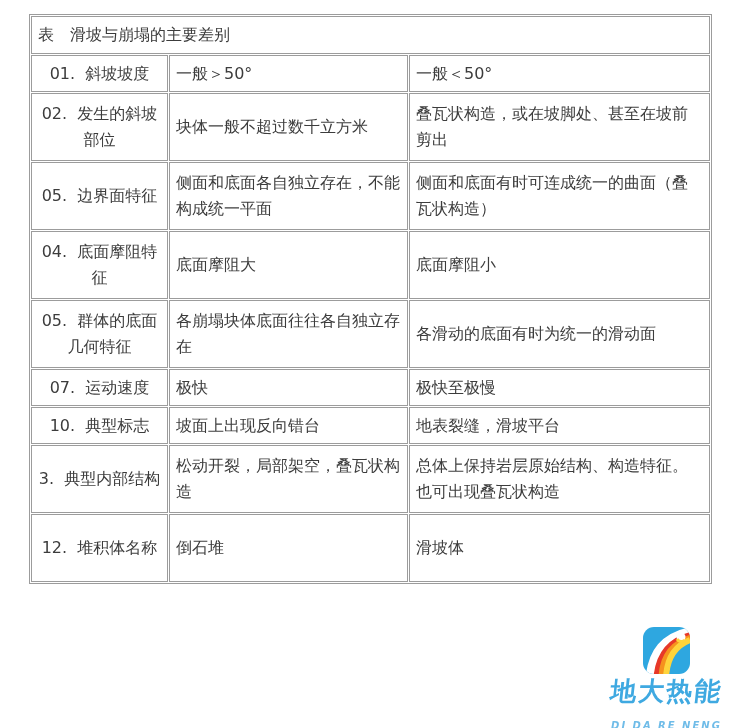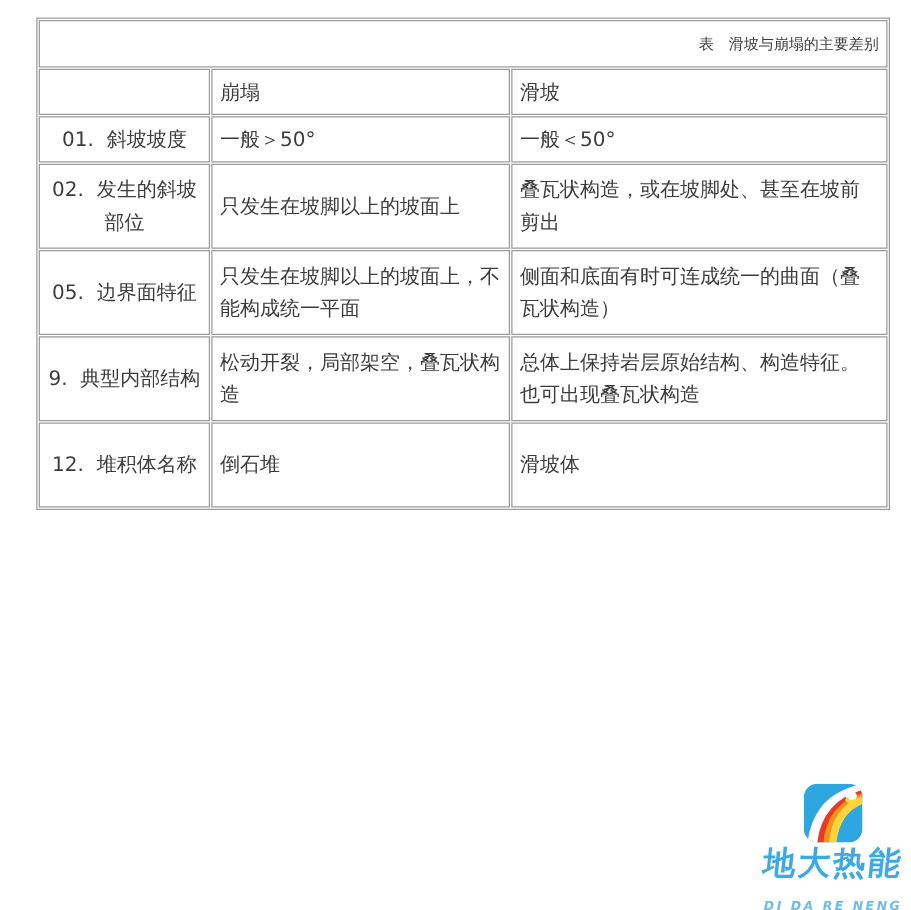--- a/index.html
+++ b/index.html
@@ -19,21 +19,21 @@
     font-size:16px;
   }
   table.cmp td{
     border:1px solid #9c9c9c;
     padding:2px 6px;
     line-height:26px;
     vertical-align:middle;
     word-break:break-all;
     overflow:hidden;
   }
-  td.title-cell{text-align:right;height:32px;font-size:12px;}
+  td.title-cell{text-align:left;height:32px;font-size:16px;}
   tr.h1 td{height:31px;}
   tr.h2 td{height:62px;}
   td.c1{padding-right:14px;white-space:pre-wrap;text-align:center;}
   
   .watermark{
     position:absolute;left:604px;top:627px;width:125px;
     text-align:center;z-index:5;pointer-events:none;
   }
   .watermark svg{display:block;margin:0 auto;}
   .wm-cn{
@@ -55,43 +55,58 @@
 <table class="cmp">
   <colgroup>
     <col style="width:137px">
     <col style="width:239px">
     <col>
   </colgroup>
   <tbody>
     <tr>
       <td class="title-cell" colspan="3">表　滑坡与崩塌的主要差别</td>
     </tr>
-    <tr class="h1">
-      <td class="c1"></td>
-      <td>崩塌</td>
-      <td>滑坡</td>
-    </tr>
 
   <tr class="h1">
         <td class="c1">01.  斜坡坡度</td>
         <td>一般＞50°</td>
         <td>一般＜50°</td>
       </tr>
       <tr class="h2">
         <td class="c1">02.  发生的斜坡部位</td>
-        <td>只发生在坡脚以上的坡面上</td>
+        <td>块体一般不超过数千立方米</td>
         <td>叠瓦状构造，或在坡脚处、甚至在坡前剪出</td>
       </tr>
       <tr class="h2">
         <td class="c1">05.  边界面特征</td>
-        <td>只发生在坡脚以上的坡面上，不能构成统一平面</td>
+        <td>侧面和底面各自独立存在，不能构成统一平面</td>
         <td>侧面和底面有时可连成统一的曲面（叠瓦状构造）</td>
       </tr>
       <tr class="h2">
-        <td class="c1">9.  典型内部结构</td>
+        <td class="c1">04.  底面摩阻特征</td>
+        <td>底面摩阻大</td>
+        <td>底面摩阻小</td>
+      </tr>
+      <tr class="h2">
+        <td class="c1">05.  群体的底面几何特征</td>
+        <td>各崩塌块体底面往往各自独立存在</td>
+        <td>各滑动的底面有时为统一的滑动面</td>
+      </tr>
+      <tr class="h1">
+        <td class="c1">07.  运动速度</td>
+        <td>极快</td>
+        <td>极快至极慢</td>
+      </tr>
+      <tr class="h1">
+        <td class="c1">10.  典型标志</td>
+        <td>坡面上出现反向错台</td>
+        <td>地表裂缝，滑坡平台</td>
+      </tr>
+      <tr class="h2">
+        <td class="c1">3.  典型内部结构</td>
         <td>松动开裂，局部架空，叠瓦状构造</td>
         <td>总体上保持岩层原始结构、构造特征。也可出现叠瓦状构造</td>
       </tr>
       <tr class="h2">
         <td class="c1">12.  堆积体名称</td>
         <td>倒石堆</td>
         <td>滑坡体</td>
       </tr>
     </tbody>
 </table>

